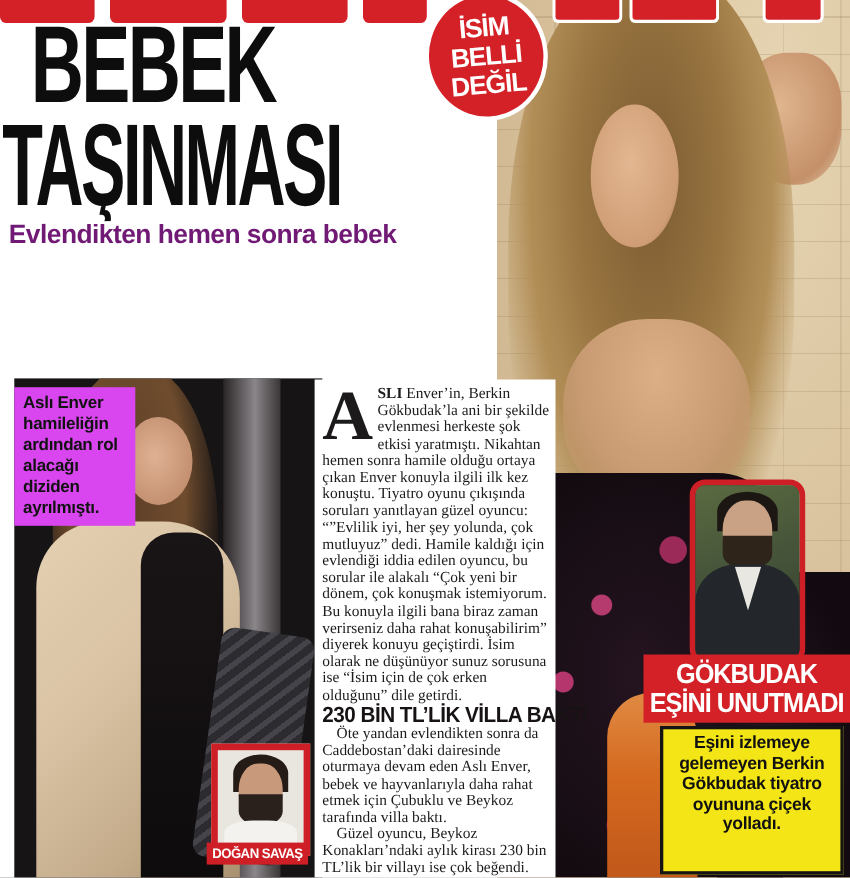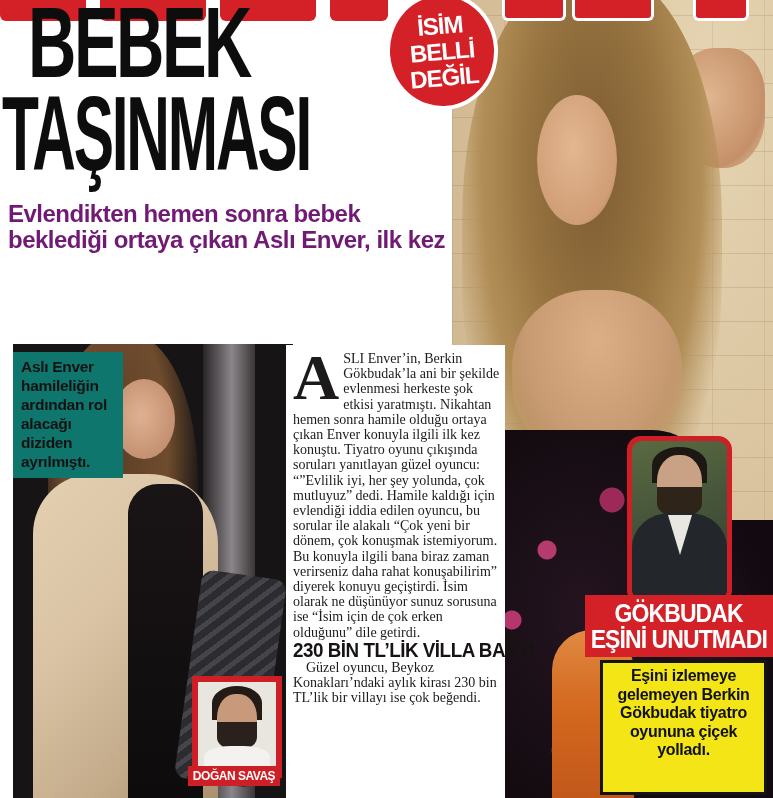--- a/index.html
+++ b/index.html
@@ -42,21 +42,21 @@
           radial-gradient(circle 12px at 90px 180px, #b03468 0 8px, transparent 9px),
           radial-gradient(ellipse at 40% 50%, #21131d 0%, #120a10 80%);}
   .orange-patch{position:absolute;left:100px;top:630px;width:82px;height:168px;border-radius:40px 40px 0 0;
         background:linear-gradient(180deg,#e08a43 0%, #d4691f 45%, #c2581a 100%);}
 
   
   .frag{position:absolute;top:0;height:21px;background:#d42127;border-radius:0 0 6px 6px;}
   .frag.outlined{border:3px solid #fff;border-top:none;height:18px;}
 
   
-  .headline{left:0;top:2px;width:470px;color:#0d0d0d;font-weight:900;line-height:.82;
+  .headline{left:0;top:18px;width:470px;color:#0d0d0d;font-weight:900;line-height:.82;
             white-space:nowrap;}
   .hl1{font-size:108px;transform:scale(.62,.92);transform-origin:0 0;margin-left:28px;letter-spacing:-4px;}
   .hl2{font-size:108px;transform:scale(.56,.98);transform-origin:0 0;margin-left:2px;letter-spacing:-4px;}
 
   
   .badge{left:386px;top:-8px;width:112px;height:118px;background:#d42127;border:4px solid #fff;
          border-radius:50%;transform:rotate(-5deg);display:flex;flex-direction:column;
          align-items:center;justify-content:center;gap:1px;box-sizing:border-box;}
   .badge div{color:#fff;font-weight:900;font-size:24px;line-height:25px;letter-spacing:-1px;}
 
@@ -75,31 +75,31 @@
   .face-left{position:absolute;left:100px;top:35px;width:62px;height:80px;border-radius:50%;
         background:radial-gradient(ellipse at 45% 45%, #dfb193 0%, #c28f6f 75%, rgba(194,143,111,0) 100%);}
   .coat{position:absolute;left:20px;top:130px;width:185px;height:330px;border-radius:60px 70px 0 0;
         background:linear-gradient(135deg,#e4d0b2 0%, #d9c3a4 40%, #c3ab8a 75%, #a8906f 100%);}
   .inner-black{position:absolute;left:115px;top:140px;width:75px;height:320px;border-radius:30px 30px 0 0;
         background:linear-gradient(180deg,#191516,#0e0b0c);}
   .bag{position:absolute;left:175px;top:230px;width:85px;height:210px;border-radius:12px;
         background:repeating-linear-gradient(135deg,#2c2b30 0 7px,#45444b 7px 12px);transform:rotate(8deg);}
 
   
-  .caption{left:13px;top:352px;width:96px;background:#0f766e;color:#121212;font-weight:bold;
+  .caption{left:13px;top:352px;width:96px;background:#d946ef;color:#121212;font-weight:bold;
            font-size:15.5px;line-height:19px;padding:5px 6px 7px 8px;letter-spacing:-.3px;}
 
   
   .column{left:286px;top:345px;width:219px;height:453px;background:#fff;
           font-family:"Liberation Serif",serif;color:#1c1a1a;font-size:14px;line-height:15.2px;
           padding:6px 4px 0 7px;box-sizing:border-box;}
   .column p{margin:0;}
   .dropcap{float:left;font-size:64px;line-height:50px;font-weight:bold;padding:2px 4px 0 0;
            font-family:"Liberation Serif",serif;}
-  .leadbold{font-weight:normal;}
+  .leadbold{font-weight:bold;}
   .subhead{font-family:"Liberation Sans",sans-serif;font-weight:900;font-size:20px;
            letter-spacing:-.5px;color:#171213;margin:3px 0 2px 0 !important;
            transform:scaleX(.94);transform-origin:0 50%;white-space:nowrap;}
   .indent{text-indent:13px;}
 
   
   .inset{left:192px;top:676px;width:78px;height:90px;background:#e9e5df;border:6px solid #cf1f26;
          overflow:hidden;}
   .inset .ihair{position:absolute;left:14px;top:4px;width:50px;height:34px;border-radius:50% 50% 0 0;background:#241a16;}
   .inset .iface{position:absolute;left:19px;top:12px;width:40px;height:52px;border-radius:45%;background:#c8997b;}
@@ -162,39 +162,40 @@
   </div>
 
   <div class="abs badge">
     <div>İSİM</div>
     <div>BELLİ</div>
     <div>DEĞİL</div>
   </div>
 
   <div class="abs intro">
     <div>Evlendikten hemen sonra bebek</div><br>
-    <div>beklediği ortaya çıkan Aslı Enver, ilk kez</div><br>
+    <br>
     <br>
     <br>
   </div>
 
   <div class="abs left-photo">
     <div class="door"></div>
     <div class="hair-left"></div>
     <div class="face-left"></div>
     <div class="coat"></div>
     <div class="inner-black"></div>
     <div class="bag"></div>
   </div>
 
   <div class="abs caption">Aslı Enver hamileliğin ardından rol alacağı diziden ayrılmıştı.</div>
 
   <div class="abs column">
     <p><span class="dropcap">A</span><span class="leadbold">SLI</span><span> Enver’in, Berkin Gökbudak’la ani bir şekilde evlenmesi herkeste şok etkisi yaratmıştı. Nikahtan hemen sonra hamile olduğu ortaya çıkan Enver konuyla ilgili ilk kez konuştu. Tiyatro oyunu çıkışında soruları yanıtlayan güzel oyuncu: “”Evlilik iyi, her şey yolunda, çok mutluyuz” dedi. Hamile kaldığı için evlendiği iddia edilen oyuncu, bu sorular ile alakalı “Çok yeni bir dönem, çok konuşmak istemiyorum. Bu konuyla ilgili bana biraz zaman verirseniz daha rahat konuşabilirim” diyerek konuyu geçiştirdi. İsim olarak ne düşünüyor sunuz sorusuna ise “İsim için de çok erken olduğunu” dile getirdi.</span></p>
     <p class="subhead">230 BİN TL’LİK VİLLA BAKTI</p>
+    <p class="indent">Öte yandan evlendikten sonra da Caddebostan’daki dairesinde oturmaya devam eden Aslı Enver, bebek ve hayvanlarıyla daha rahat etmek için Çubuklu ve Beykoz tarafında villa baktı.</p>
     <p class="indent">Güzel oyuncu, Beykoz Konakları’ndaki aylık kirası 230 bin TL’lik bir villayı ise çok beğendi.</p>
   </div>
 
   <div class="abs inset">
     <div class="ihair"></div>
     <div class="iface"></div>
     <div class="ibeard"></div>
     <div class="ishirt"></div>
   </div>
   <div class="abs inset-label">DOĞAN SAVAŞ</div>

